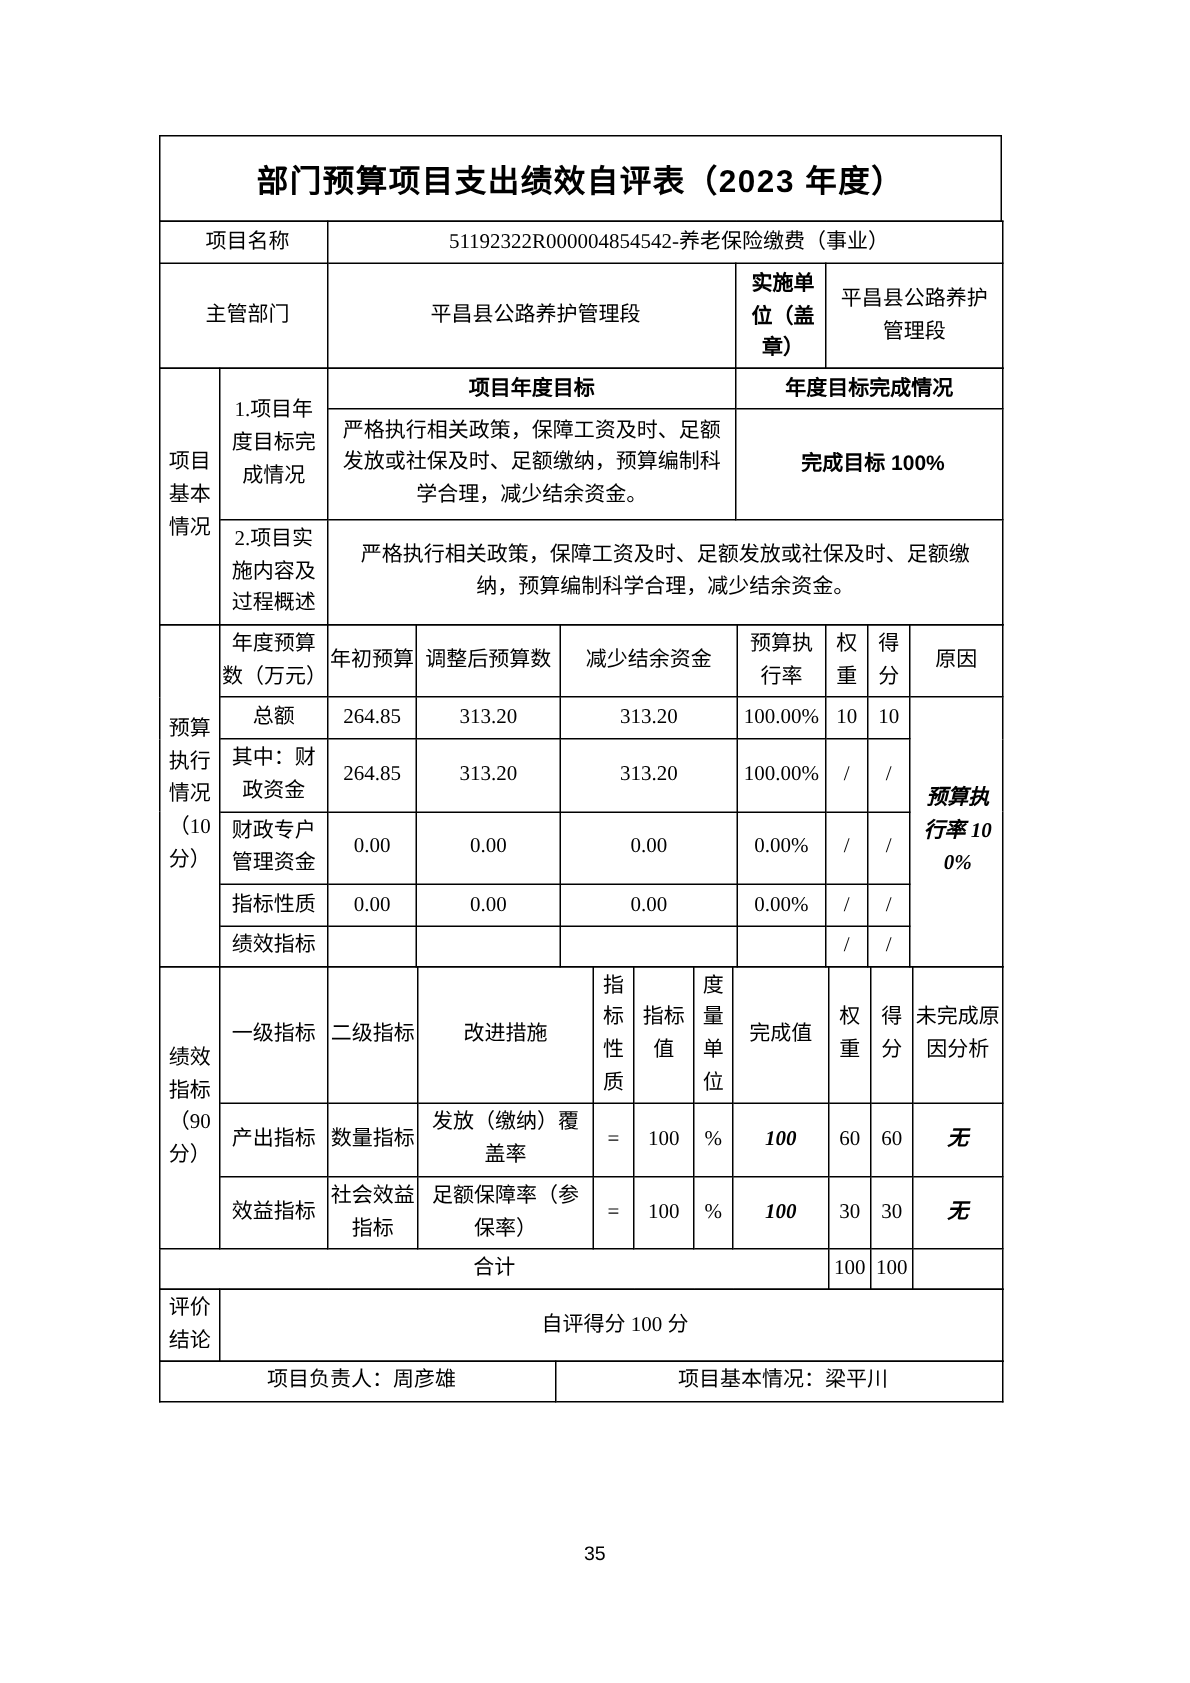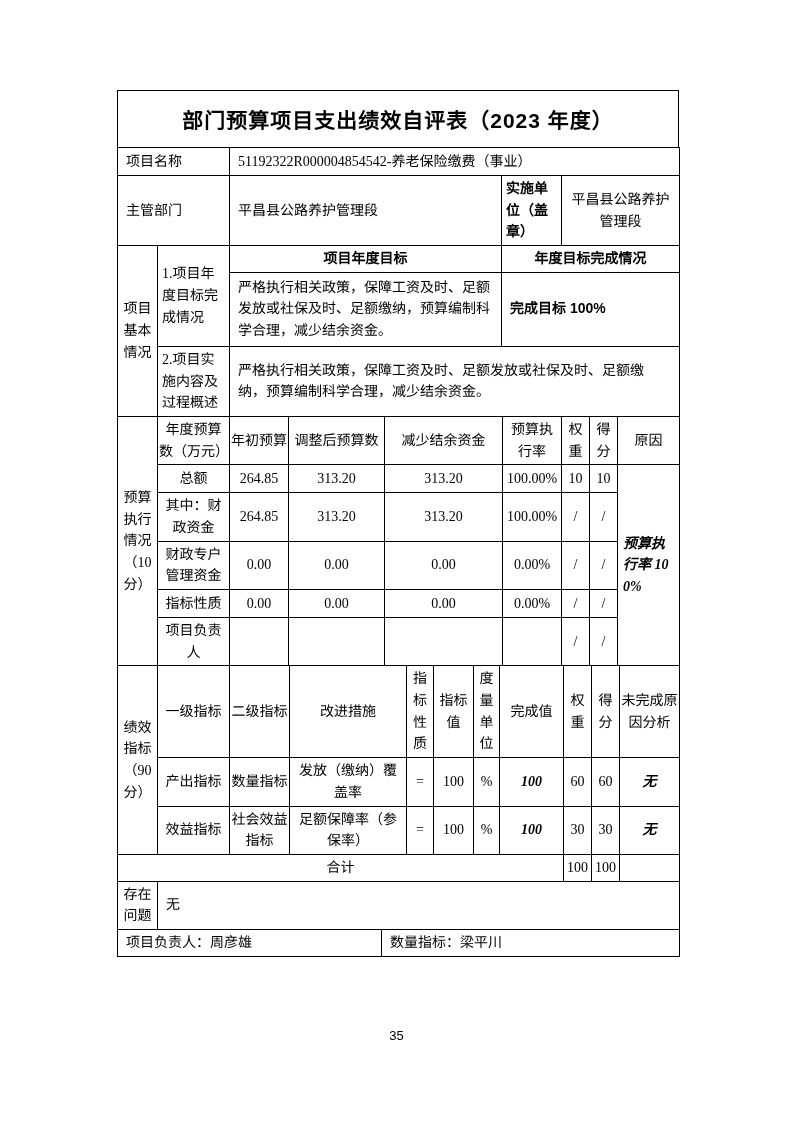--- a/index.html
+++ b/index.html
@@ -2,34 +2,34 @@
 <html lang="zh-CN"><head>
 <meta charset="utf-8">
 <style>
   * { box-sizing: border-box; }
   html,body { margin:0; padding:0; }
   body {
     width:793px; height:1122px; position:relative;
     background:#ffffff; color:#000;
     font-family:"Liberation Serif","DejaVu Serif",serif;
   }
-  .sheet { position:absolute; left:117px; top:90px; width:562px; }
+  .sheet { position:absolute; left:106px; top:90px; width:562px; }
   .title-block {
     border:1px solid #000; height:58px; display:flex;
     align-items:center; justify-content:center;
     font-family:"Liberation Sans","DejaVu Sans",sans-serif;
     font-weight:bold; font-size:21px; letter-spacing:1px;
   }
   table { border-collapse:collapse; table-layout:fixed; width:562px; margin-top:-1px; }
   td {
     border:1px solid #000; font-size:14px; padding:2px 3px;
     text-align:center; vertical-align:middle; line-height:1.55;
     overflow:hidden; word-break:break-all;
   }
-  td.left { text-align:left; padding-left:8px; }
+  td.left { text-align:center; padding-left:8px; }
   td.bold { font-family:"Liberation Sans","DejaVu Sans",sans-serif; font-weight:bold; }
   td.italic { font-style:italic; font-weight:700; }
   td.seclabel { padding:2px 4px; }
   .small-pad { padding:2px 1px; }
   .footer-pagenum {
     position:absolute; left:0; right:0; top:1028px; text-align:center;
     font-family:"Liberation Sans","DejaVu Sans",sans-serif; font-size:13px;
   }
 </style>
 </head>
@@ -140,21 +140,21 @@
     <tr style="height:28px">
       <td>指标性质</td>
       <td>0.00</td>
       <td>0.00</td>
       <td>0.00</td>
       <td>0.00%</td>
       <td>/</td>
       <td>/</td>
     </tr>
     <tr style="height:20px">
-      <td>项目负责人</td>
+      <td>绩效指标</td>
       <td></td>
       <td></td>
       <td></td>
       <td></td>
       <td>/</td>
       <td>/</td>
     </tr>
   </tbody>
     </table>
 
@@ -218,35 +218,35 @@
     </tr>
   </tbody>
     </table>
 
   <table>
     <colgroup>
         <col style="width:40px">
         <col style="width:522px">
       </colgroup>
     <tbody>
-    <tr style="height:42px">
-      <td class="seclabel">存在问题</td>
-      <td class="left">无</td>
+        <tr style="height:42px">
+      <td class="seclabel">评价结论</td>
+      <td class="left">自评得分 100 分</td>
     </tr>
   </tbody>
     </table>
 
   <table>
     <colgroup>
         <col style="width:264px">
         <col style="width:298px">
       </colgroup>
     <tbody>
         <tr style="height:26px">
       <td class="left">项目负责人：周彦雄</td>
-      <td class="left">数量指标：梁平川</td>
+      <td class="left">项目基本情况：梁平川</td>
     </tr>
   </tbody>
     </table>
 
 </div>
 
 <div class="footer-pagenum">35</div>
 
 </body></html>

